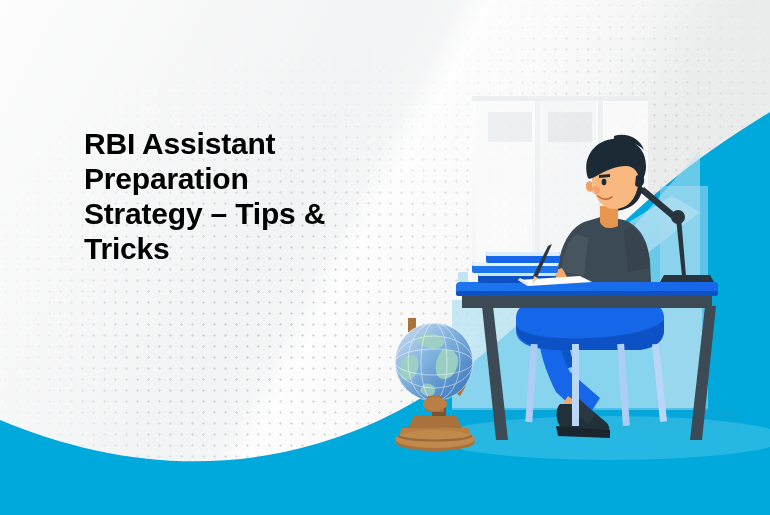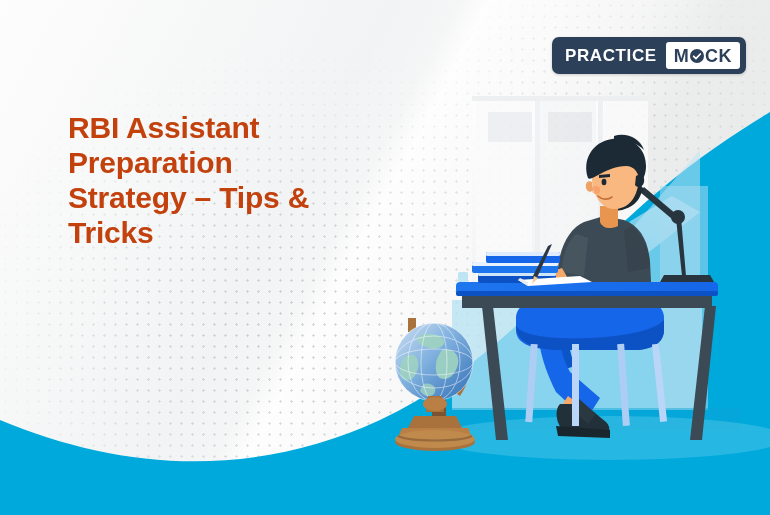--- a/index.html
+++ b/index.html
@@ -59,22 +59,22 @@
   
   .headline {
     position: absolute;
     left: 68px;
     top: 110px;
     width: 320px;
     font-size: 30px;
     line-height: 1.17;
     font-weight: 700;
     letter-spacing: -0.2px;
-    color: #c2410c;
-    margin: 0;
+    color: #000000;
+    margin: 16px;
     white-space: pre-line;
   }
 
   
   .logo {
     position: absolute;
     left: 552px;
     top: 37px;
     display: flex;
     align-items: stretch;
@@ -310,27 +310,14 @@
       <rect x="458" y="272" width="10" height="10" rx="2" fill="#bfe4f4"></rect>
 
     </g>
   </svg>
 
   <h1 class="headline">RBI Assistant
 Preparation
 Strategy – Tips &amp;
 Tricks</h1>
 
-  <div class="logo">
-    <div class="logo-practice">PRACTICE</div>
-    <div class="logo-mock">
-      <span>M</span>
-      <span class="mock-check">
-        <svg viewBox="0 0 24 24" width="16" height="16">
-          <circle cx="12" cy="12" r="10.5" fill="#2c4059"></circle>
-          <path d="M7 12.4 L10.4 15.8 L17 9" stroke="#ffffff" stroke-width="2.6" fill="none" stroke-linecap="round" stroke-linejoin="round"></path>
-        </svg>
-      </span>
-      <span>CK</span>
-    </div>
-  </div>
 
 </div>
 
 </body></html>

